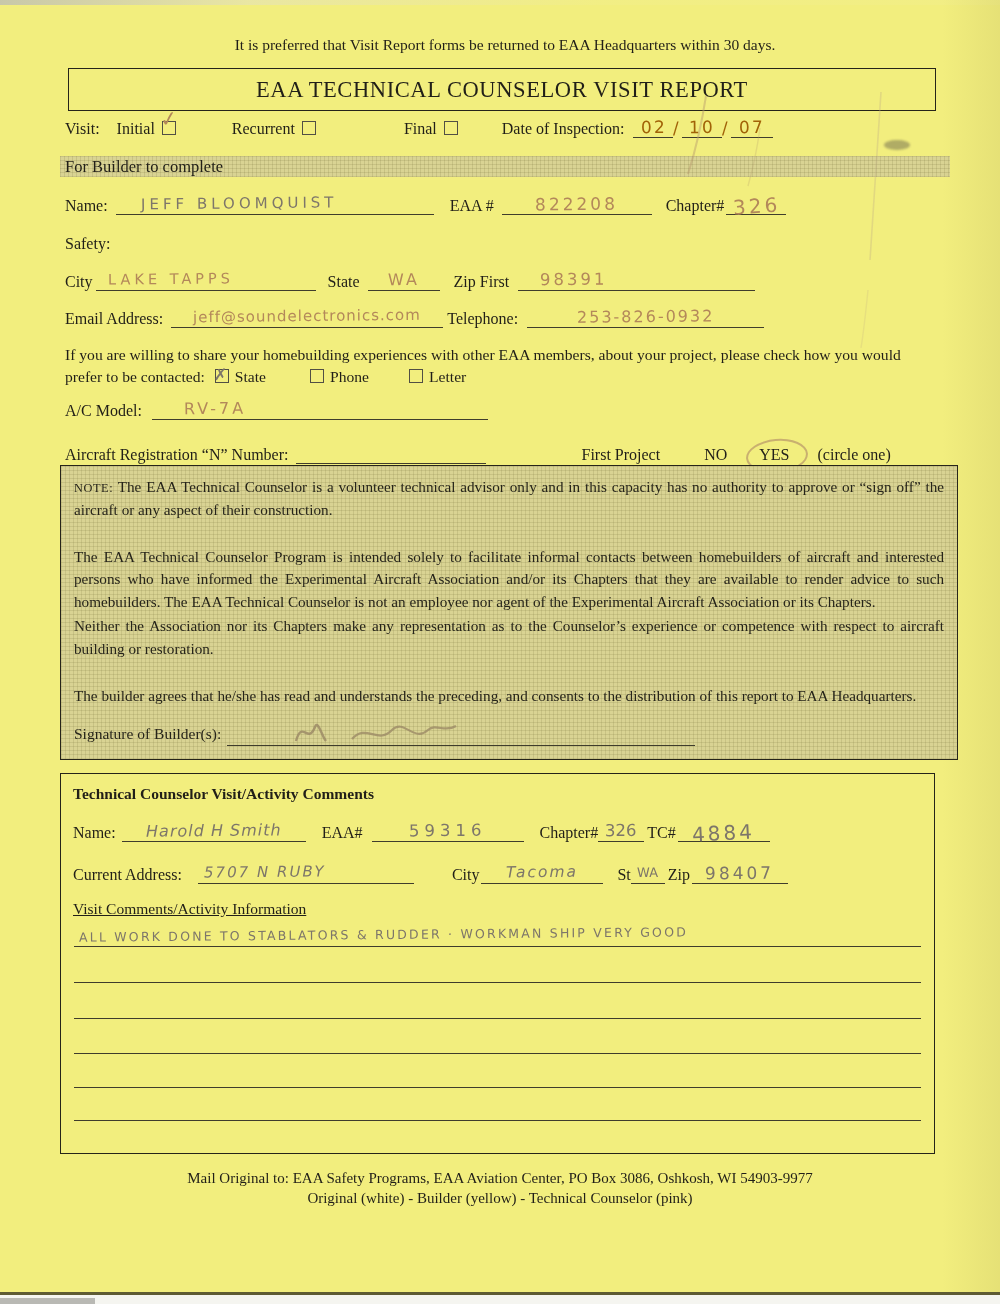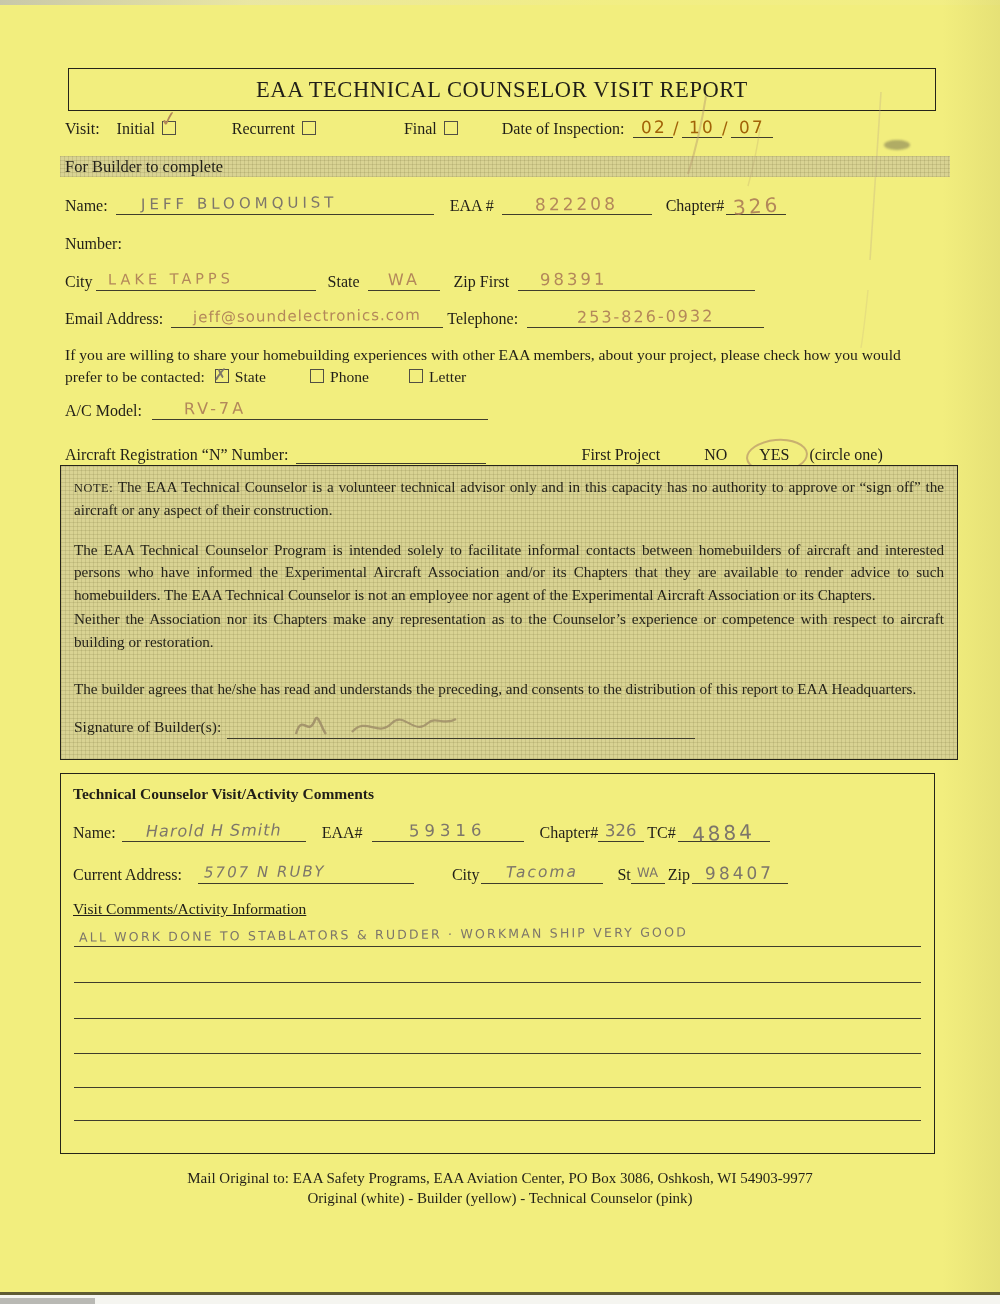--- a/index.html
+++ b/index.html
@@ -61,20 +61,21 @@
   .artifacts{position:absolute;left:0;top:0;pointer-events:none;}
   .smudge{position:absolute;left:884px;top:140px;width:26px;height:10px;border-radius:50%;
         background:rgba(95,90,72,.45);filter:blur(1px);}
   .ltsp2{letter-spacing:2px;} .ltsp3{letter-spacing:3px;} .ltsp4{letter-spacing:4px;} .ltsp5{letter-spacing:5px;}
 </style>
 </head>
 <body>
 
 <div class="page">
 
+  <div class="notice">It is preferred that Visit Report forms be returned to EAA Headquarters within 30 days.</div>
 
   <div class="title-box">
     <div class="title">EAA TECHNICAL COUNSELOR VISIT REPORT</div>
   </div>
 
   <div class="row" style="left:65px;top:116px;height:22px;">
     <span class="lbl">Visit:</span>
     <span class="lbl" style="margin-left:17px;">Initial</span>
     <span class="cb">
         <span class="mk">✓</span>
@@ -102,21 +103,21 @@
       <span class="hw gray ltsp4" style="font-size:15px;padding-right:70px;">JEFF BLOOMQUIST</span></span>
     <span class="lbl" style="margin-left:16px;">EAA #</span>
     <span class="ul" style="width:150px;margin-left:8px;">
       <span class="hw tan ltsp3" style="font-size:17px;">822208</span></span>
     <span class="lbl" style="margin-left:14px;">Chapter#</span>
     <span class="ul" style="width:60px;margin-left:2px;">
       <span class="hw tan ltsp3" style="font-size:20px;transform:rotate(-4deg);">326</span></span>
   </div>
 
   <div class="row" style="left:65px;top:229px;height:24px;">
-    <span class="lbl">Number:</span>
+    <span class="lbl">Safety:</span>
   </div>
 
   <div class="row" style="left:65px;top:267px;height:24px;">
     <span class="lbl">City</span>
     <span class="ul" style="width:220px;margin-left:3px;text-align:left;">
       <span class="hw tan ltsp4" style="font-size:14.5px;padding-left:12px;">LAKE TAPPS</span></span>
     <span class="lbl" style="margin-left:12px;">State</span>
     <span class="ul" style="width:72px;margin-left:8px;">
       <span class="hw tan ltsp3" style="font-size:16px;">WA</span></span>
     <span class="lbl" style="margin-left:14px;">Zip First</span>
@@ -157,25 +158,25 @@
   <div class="row" style="left:65px;top:440px;height:24px;">
     <span class="lbl">Aircraft Registration “N” Number:</span>
     <span class="ul" style="width:190px;margin-left:8px;">
       <span class="hw gray"></span></span>
     <span class="lbl" style="margin-left:95px;">First Project</span>
     <span class="lbl" style="margin-left:44px;">NO</span>
     <span class="yes-wrap" style="margin-left:32px;">
       <span class="lbl">YES</span>
       <span class="circle"></span>
     </span>
-    <span class="lbl" style="margin-left:20px;">(circle one)</span>
+    <span class="lbl" style="margin-left:28px;">(circle one)</span>
   </div>
 
   <div class="note-box gridbg">
-    <p style="margin-bottom:17px;font-family:Liberation Serif, serif;"><span class="notelbl">NOTE:</span><span>  The EAA Technical Counselor is a volunteer technical advisor only and in this capacity has no authority to approve or “sign off” the aircraft or any aspect of their construction.</span></p>
+    <p style="margin-bottom:24px;font-family:Liberation Serif, serif;"><span class="notelbl">NOTE:</span><span>  The EAA Technical Counselor is a volunteer technical advisor only and in this capacity has no authority to approve or “sign off” the aircraft or any aspect of their construction.</span></p>
     <p style="margin-bottom:1px;">The EAA Technical Counselor Program is intended solely to facilitate informal contacts between homebuilders of aircraft and interested persons who have informed the Experimental Aircraft Association and/or its Chapters that they are available to render advice to such homebuilders.  The EAA Technical Counselor is not an employee nor agent of the Experimental Aircraft Association or its Chapters.</p>
     <p style="margin-bottom:24px;">Neither the Association nor its Chapters make any representation as to the Counselor’s experience or competence with respect to aircraft building or restoration.</p>
     <p>The builder agrees that he/she has read and understands the preceding, and consents to the distribution of this report to EAA Headquarters.</p>
     <div class="sig-row">
       <span>Signature of Builder(s):</span>
       <span class="sig-line">
         <svg width="240" height="34" viewBox="0 0 240 34">
           <path d="M14 26 C 20 4, 26 30, 33 12 C 36 4, 40 22, 44 26" fill="none" stroke="#9c8b66" stroke-width="2.4" opacity=".85"></path>
           <path d="M70 24 C 84 8, 96 30, 110 15 C 122 3, 132 28, 146 15 C 154 8, 163 18, 174 11" fill="none" stroke="#9c8b66" stroke-width="2.2" opacity=".8"></path>
         </svg>

